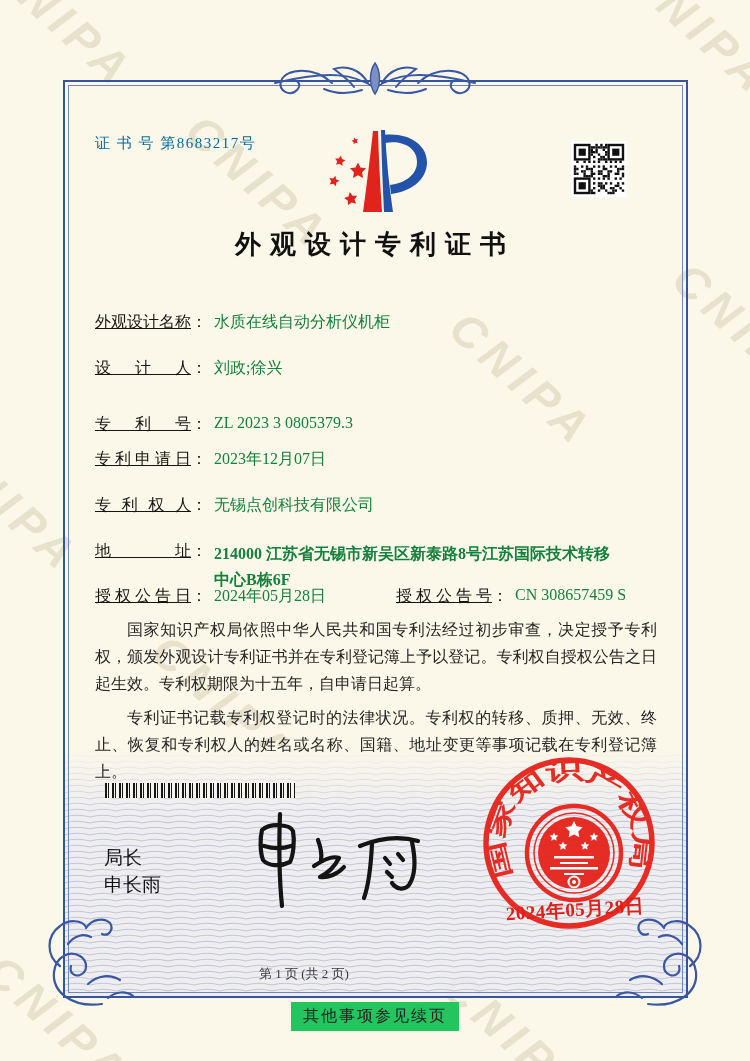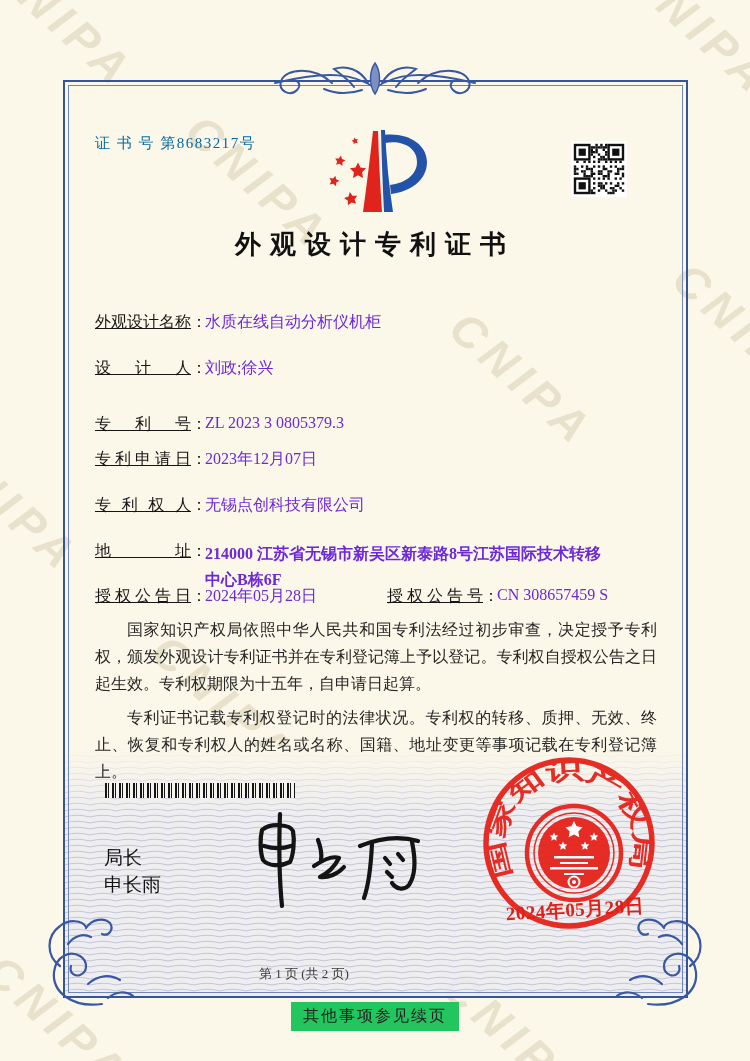--- a/index.html
+++ b/index.html
@@ -40,21 +40,21 @@
   .cert-no{position:absolute;left:95px;top:134px;font-size:15px;letter-spacing:1.5px;color:#0369a1;z-index:4;}
   .logo{position:absolute;left:327px;top:128px;z-index:4;}
   .qr{position:absolute;left:571px;top:141px;z-index:4;}
   .title{
     position:absolute;left:0;top:227px;width:750px;text-align:center;
     font-size:26px;font-weight:bold;letter-spacing:9px;color:#111;z-index:4;
   }
   .frow{position:absolute;left:95px;z-index:4;font-size:16px;white-space:nowrap;}
   .flabel{display:inline-block;width:96px;text-align:justify;text-align-last:justify;vertical-align:top;color:#151515;text-decoration:underline;}
   .fcolon{display:inline-block;width:10px;vertical-align:top;color:#151515;}
-  .fvalue{display:inline-block;vertical-align:top;color:#6d28d9;margin-left:4px;}
+  .fvalue{display:inline-block;vertical-align:top;color:#15803d;margin-left:13px;}
   .fvalue.wrap{white-space:normal;width:398px;line-height:26px;font-weight:bold;}
   .frow .second{margin-left:70px;}
   .paras{position:absolute;left:95px;top:616px;width:562px;z-index:4;}
   .paras p{
     margin:0 0 7px 0;font-size:16px;line-height:27px;
     text-indent:2em;text-align:justify;color:#262626;
   }
   .barcode{
     position:absolute;left:105px;top:783px;width:190px;height:15px;z-index:4;
     background:repeating-linear-gradient(90deg,

